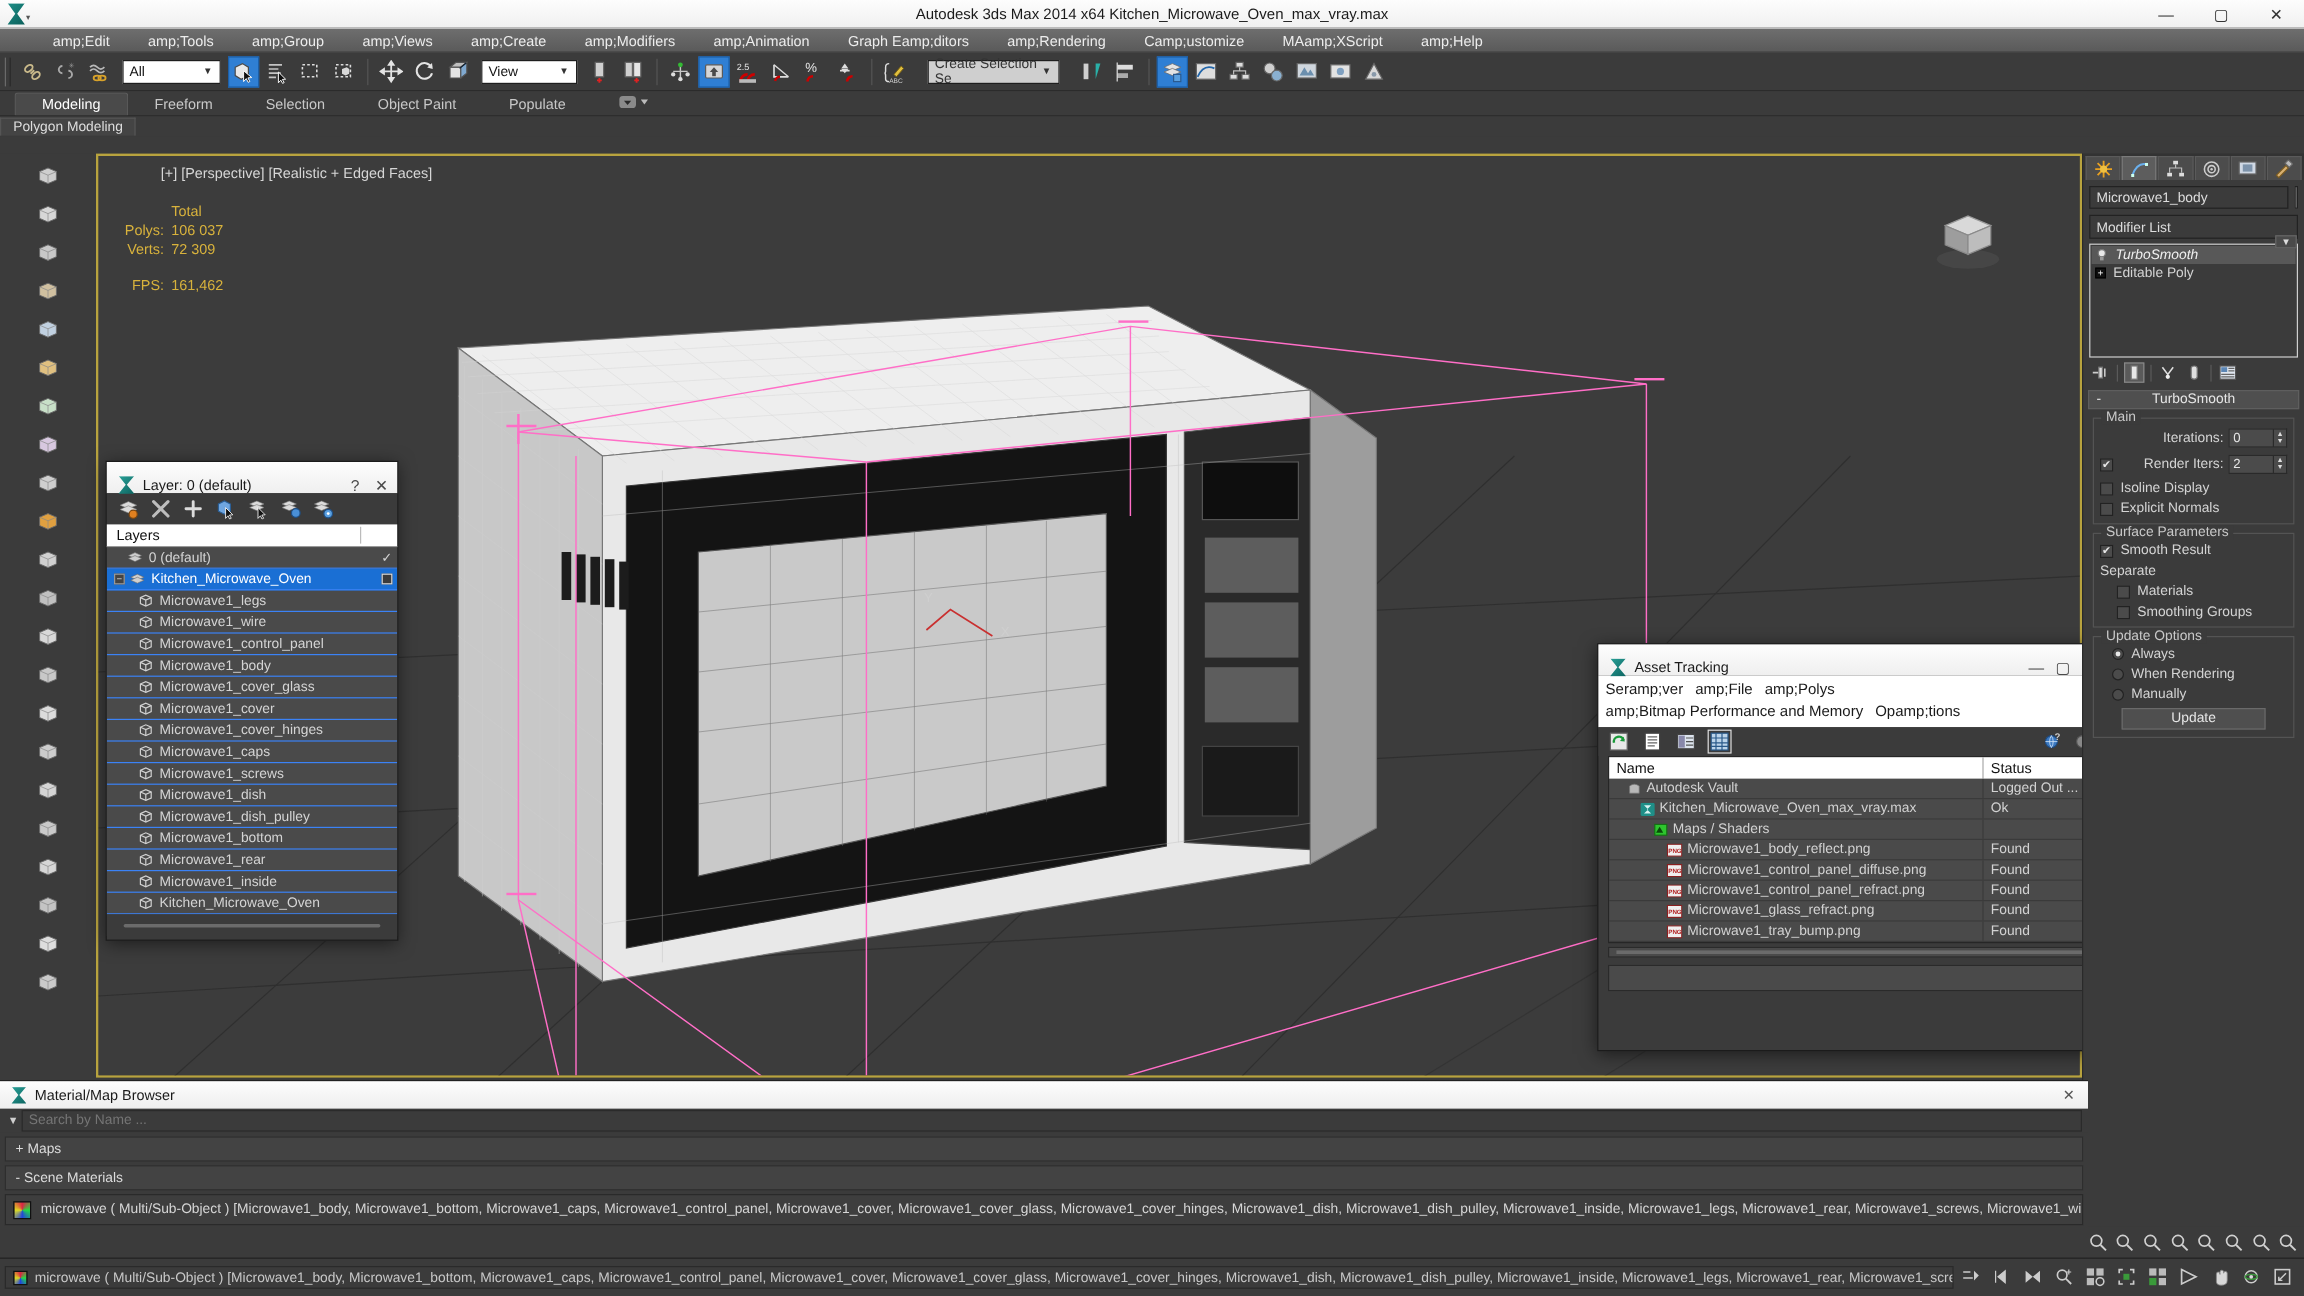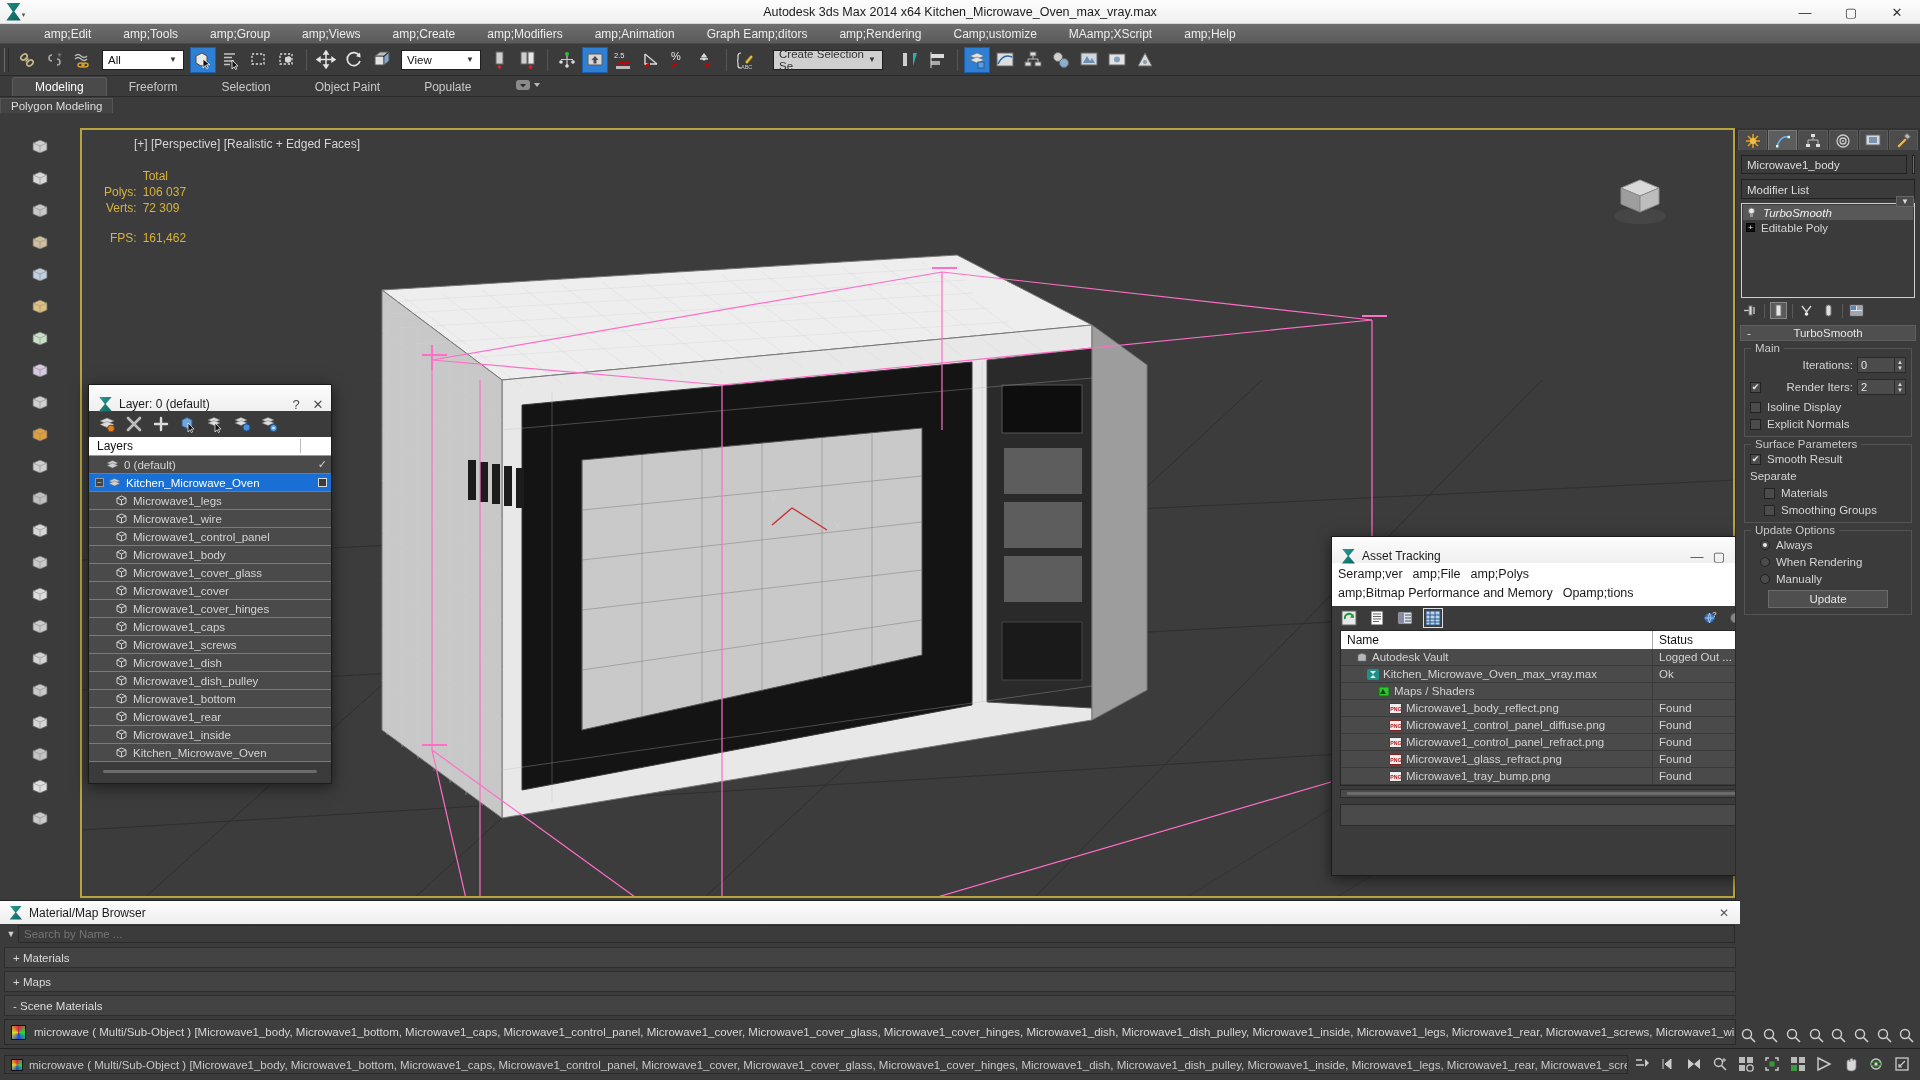--- a/index.html
+++ b/index.html
@@ -1454,21 +1454,20 @@
 <div class="matbrowser">
   <div class="mb-title">
     <div class="ic"></div>
     <div style="flex:1">Material/Map Browser</div>
     <div style="width:24px;text-align:center;color:#555">✕</div>
   </div>
   <div class="mb-search">
     <div class="tri">▼</div>
     <input placeholder="Search by Name ..." style="">
   </div>
-  <div class="mb-sec">+ Materials</div>
   <div class="mb-sec">+ Maps</div>
   <div class="mb-sec">- Scene Materials</div>
   <div class="mb-list">
     <span class="mat-ic"></span>
     <span>microwave ( Multi/Sub-Object ) [Microwave1_body, Microwave1_bottom, Microwave1_caps, Microwave1_control_panel, Microwave1_cover, Microwave1_cover_glass, Microwave1_cover_hinges, Microwave1_dish, Microwave1_dish_pulley, Microwave1_inside, Microwave1_legs, Microwave1_rear, Microwave1_screws, Microwave1_wire]</span>
   </div>
 </div>
 
 <div class="statusbar">
   <div class="sb-msg">

